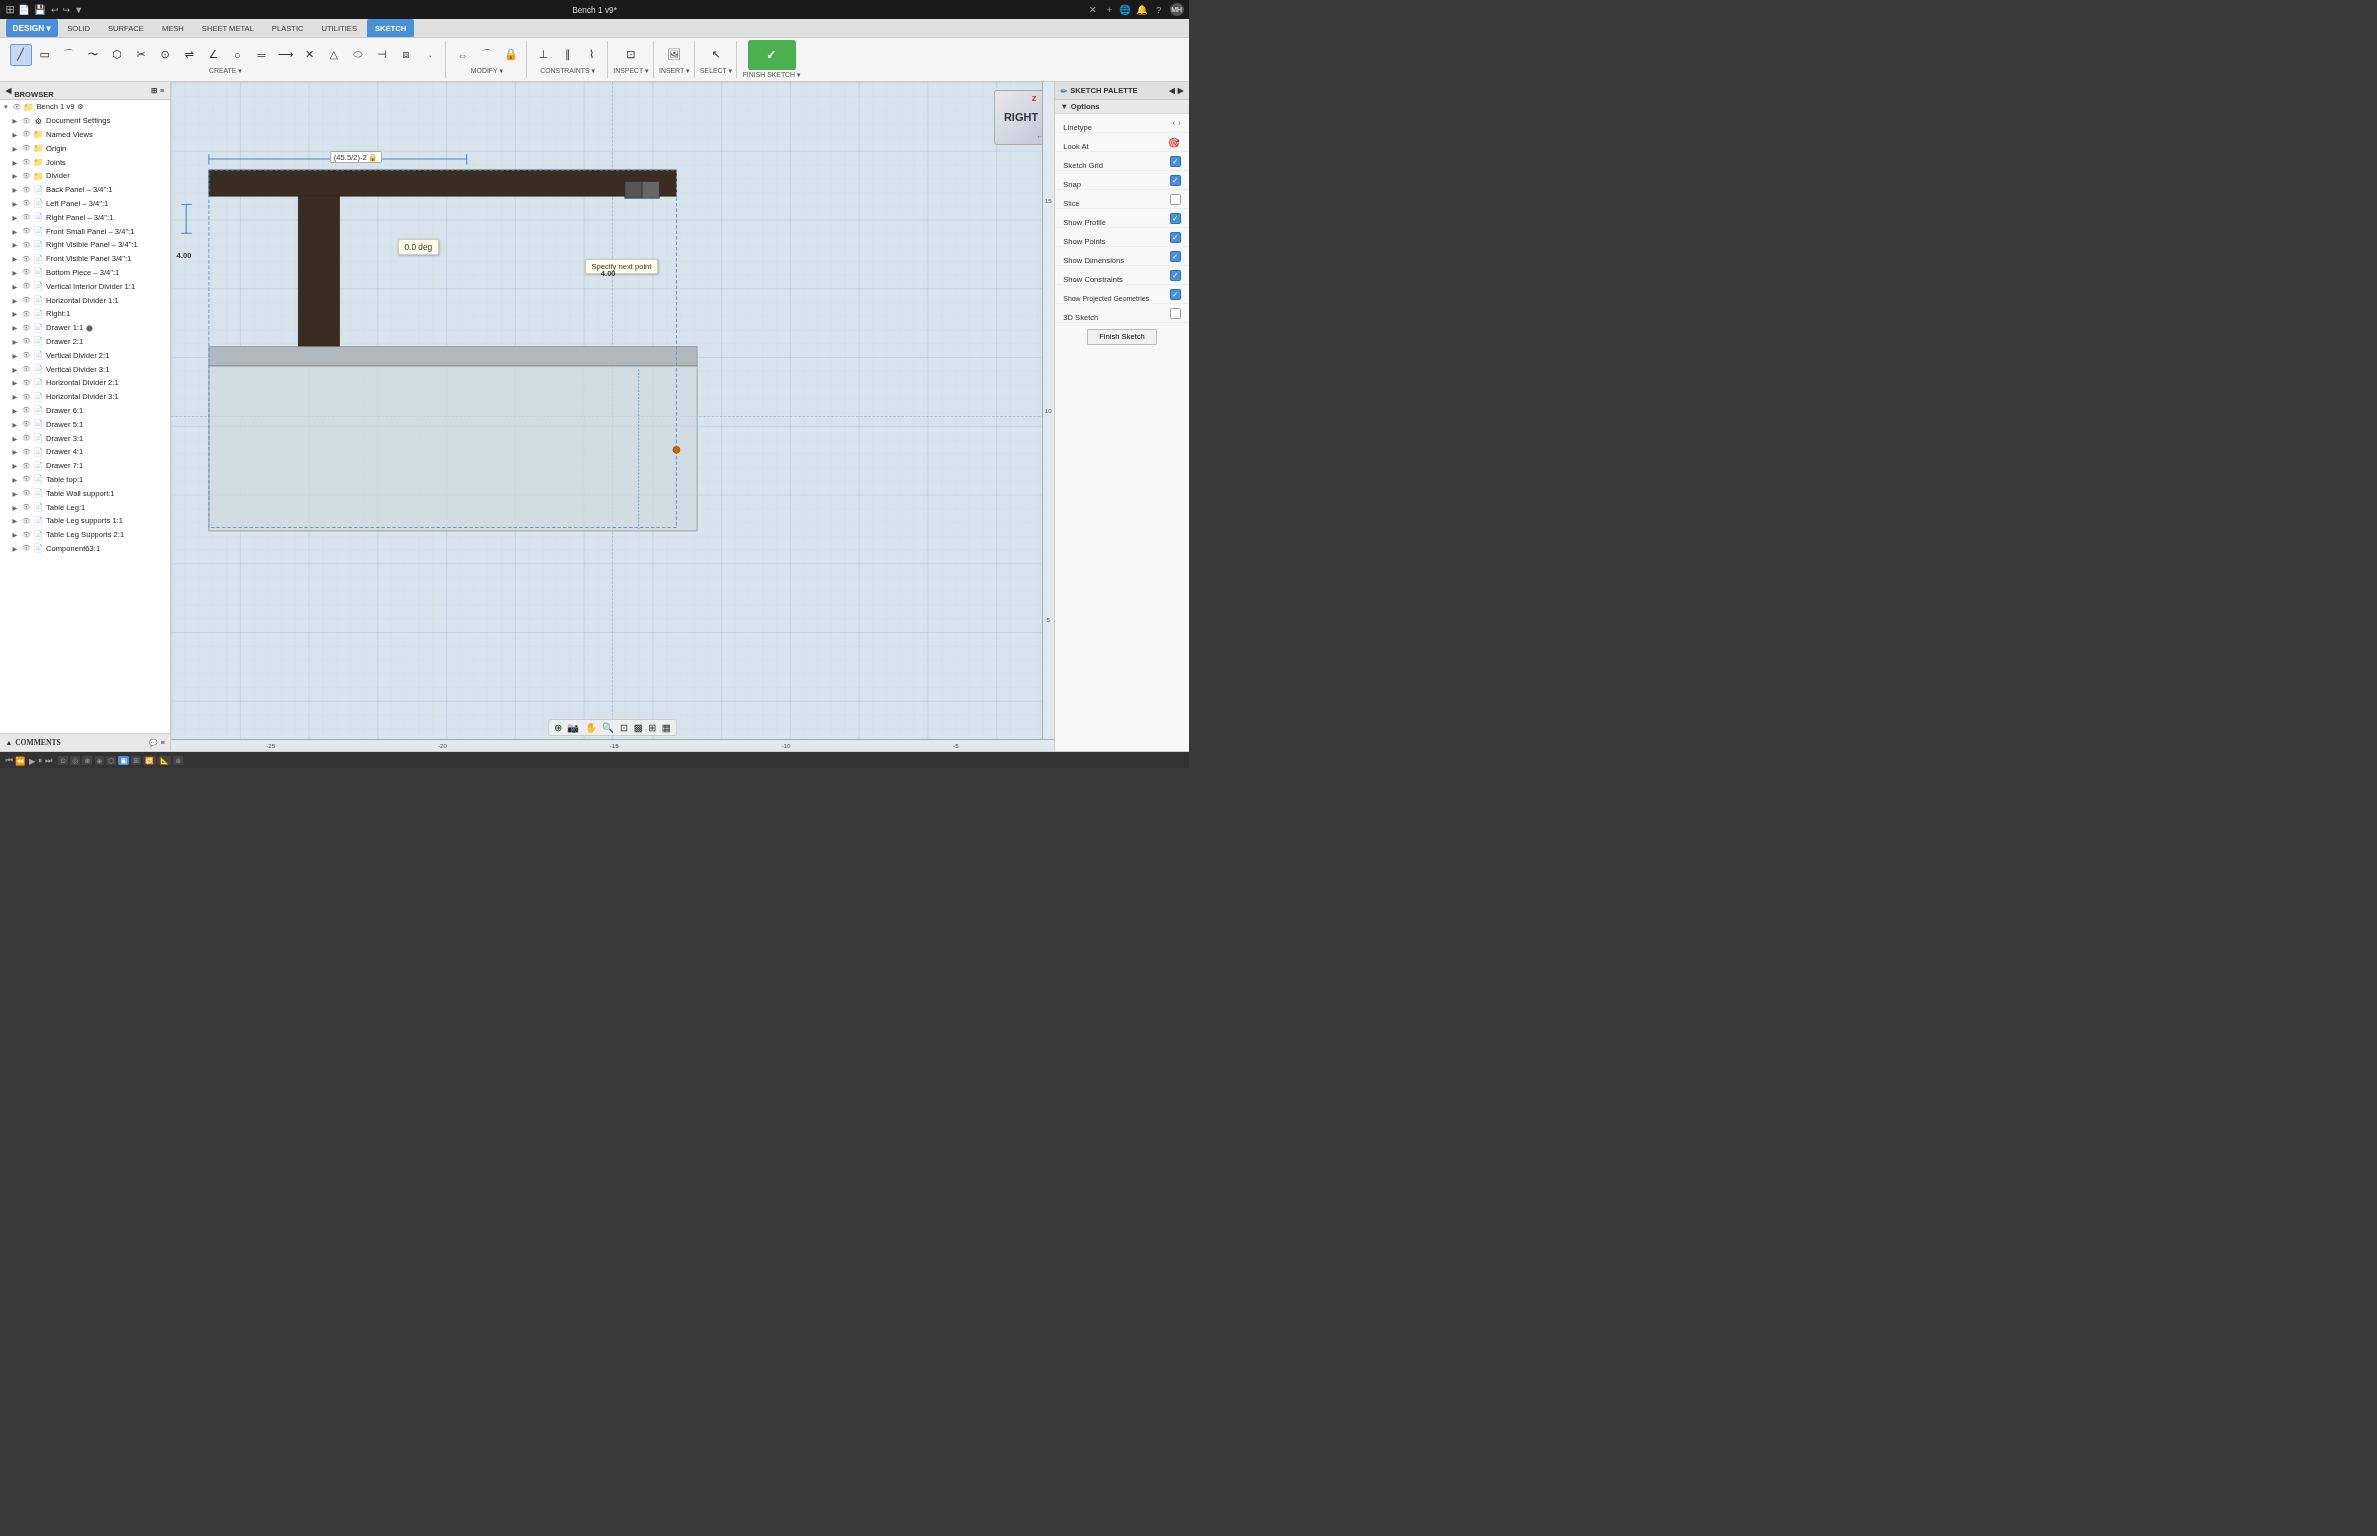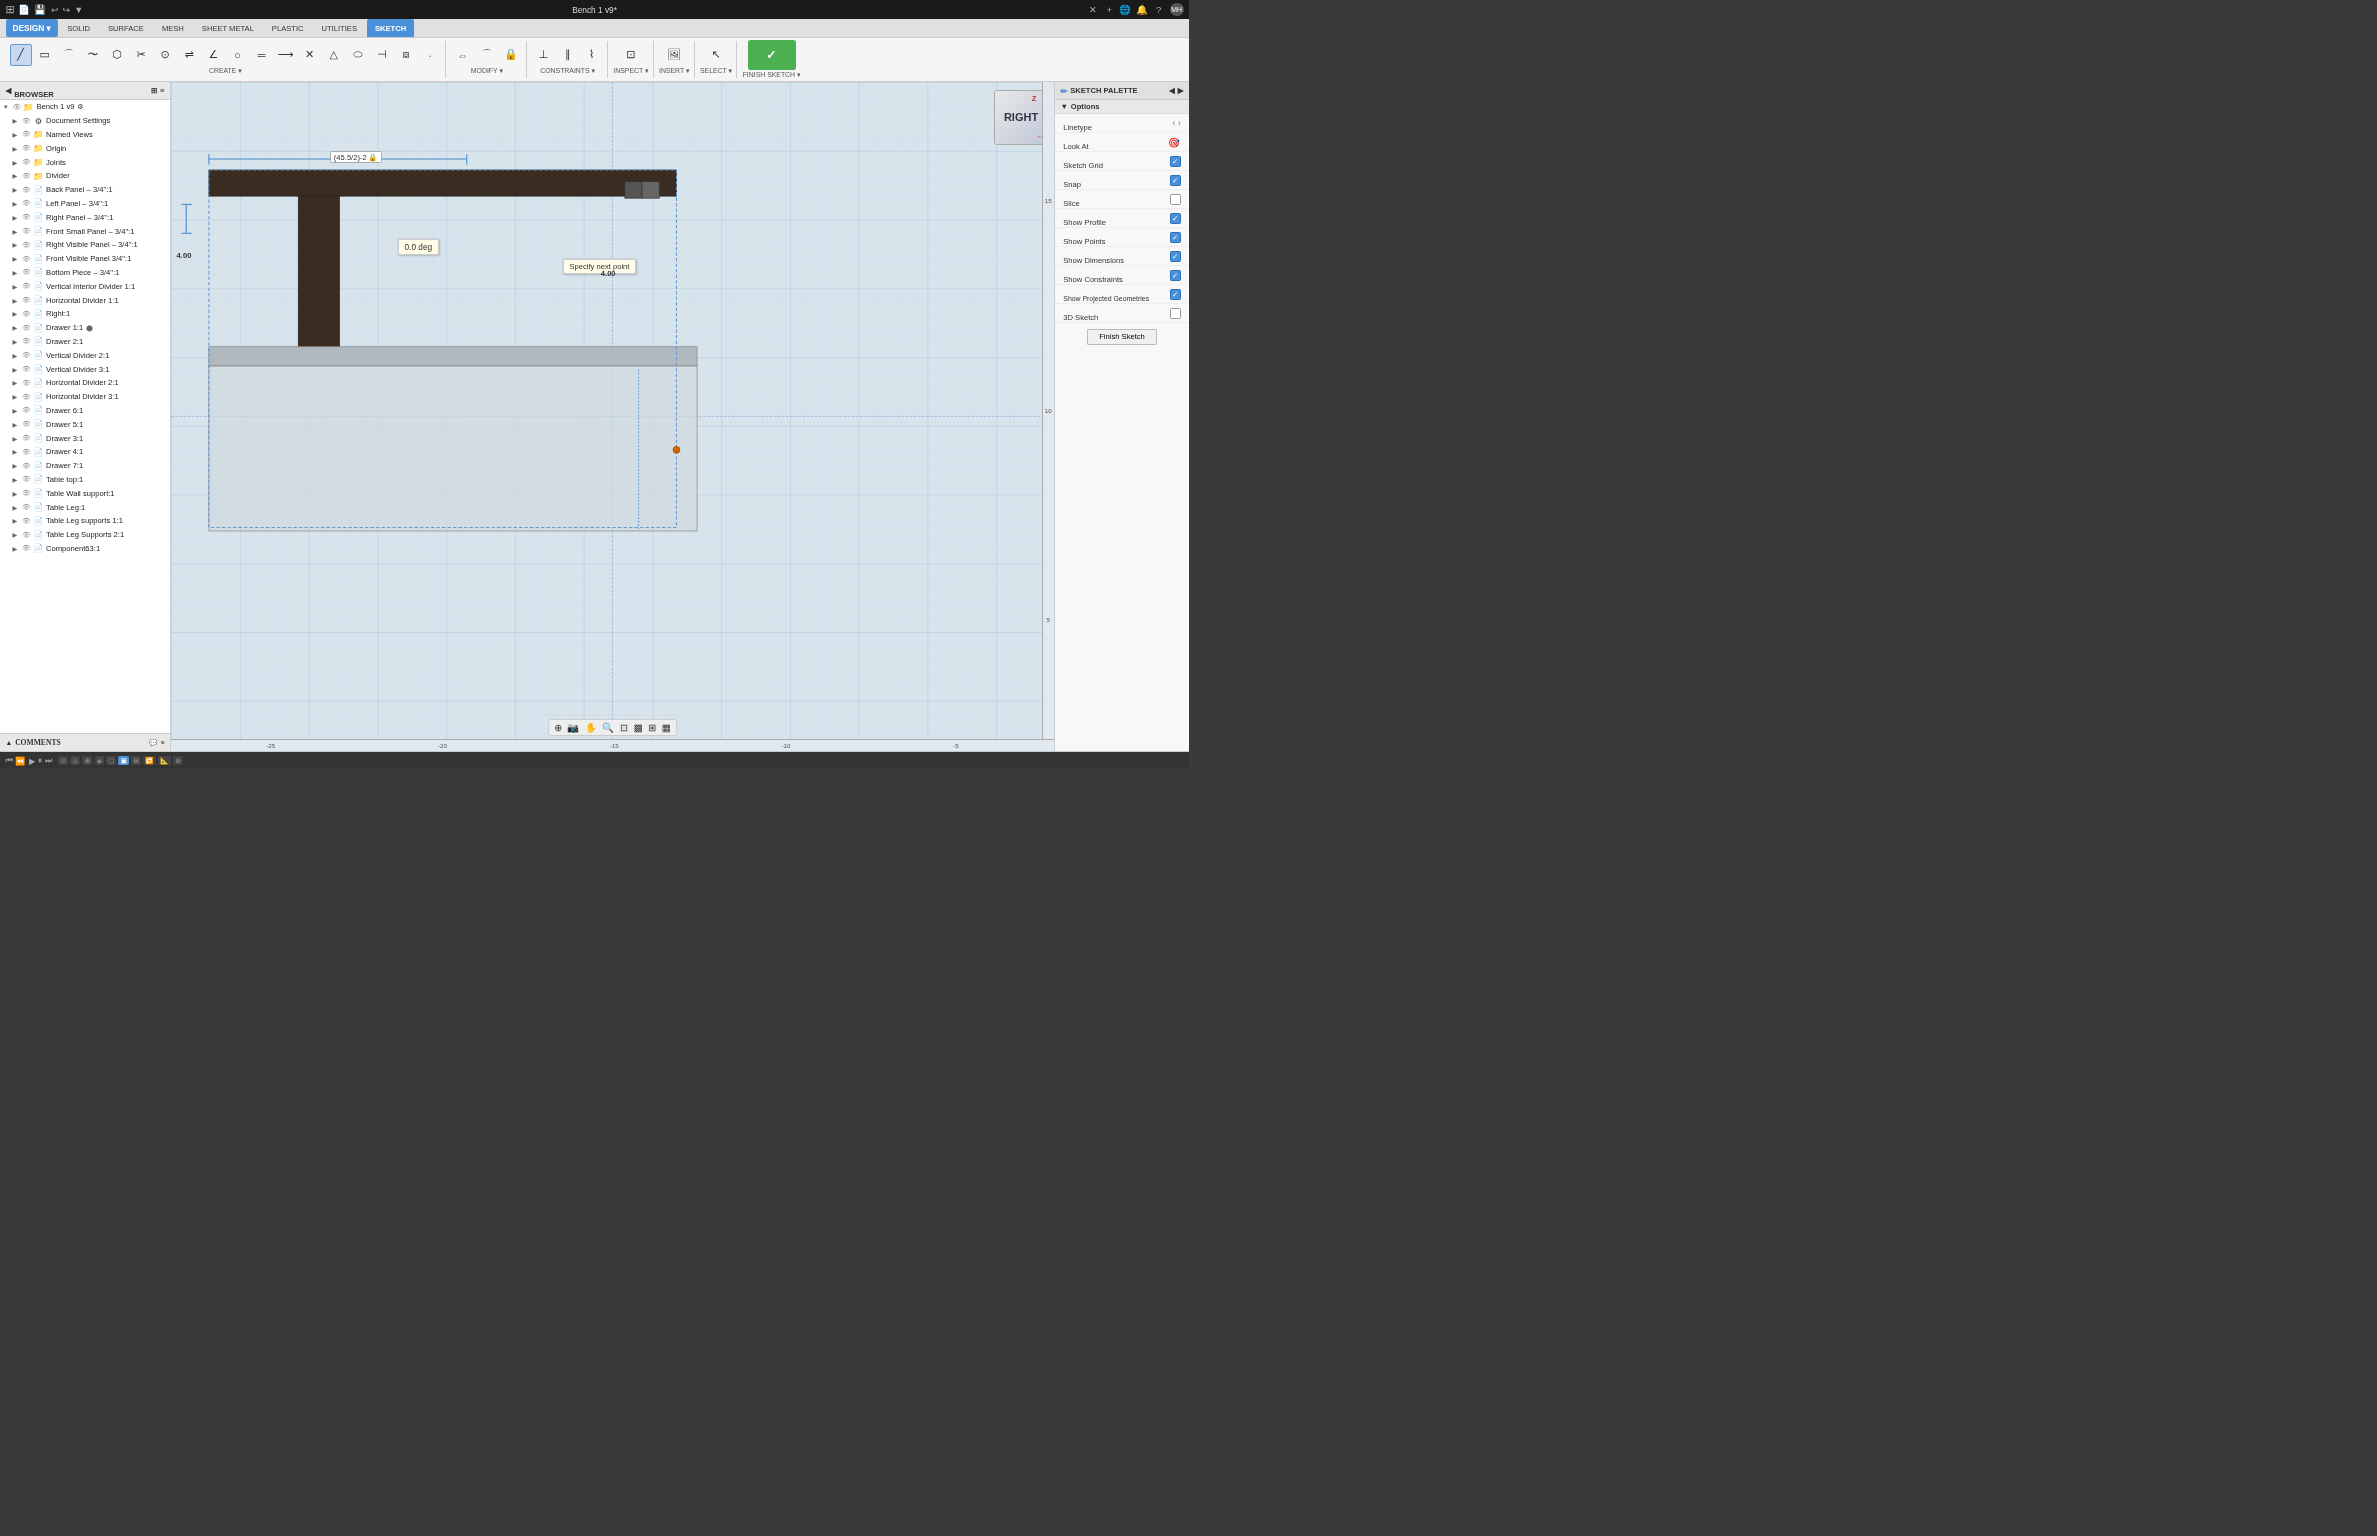--- a/index.html
+++ b/index.html
@@ -755,21 +755,21 @@
 
       <rect x="55" y="128" width="680" height="520" fill="none" stroke="#6699cc" stroke-width="1.5" stroke-dasharray="5,3"></rect>
 
       <circle cx="735" cy="535" r="5" fill="#cc6600" stroke="#994400" stroke-width="1"></circle>
     </svg>
 
     <div class="tooltip" style="left: 227px; top: 157px;">
       <span>0.0 deg</span>
     </div>
 
-    <div class="tooltip" style="left: 392px; top: 177px; background:#fffde7; font-size:7.6px;">
+    <div class="tooltip" style="left: 414px; top: 177px; background:#fffde7; font-size:7.6px;">
       <span>Specify next point</span>
     </div>
 
     <div class="dim-label" style="left: 159px; top: 69px;">
       <span>(45.5/2)-2</span>
       <span style="color:#cc8800;">🔒</span>
     </div>
 
     <div class="dim-label" style="left: 2.8px; top: 168px; background:transparent; border:none; font-size:7.6px; font-weight:bold; color:#333;">
       <span>4.00</span>

